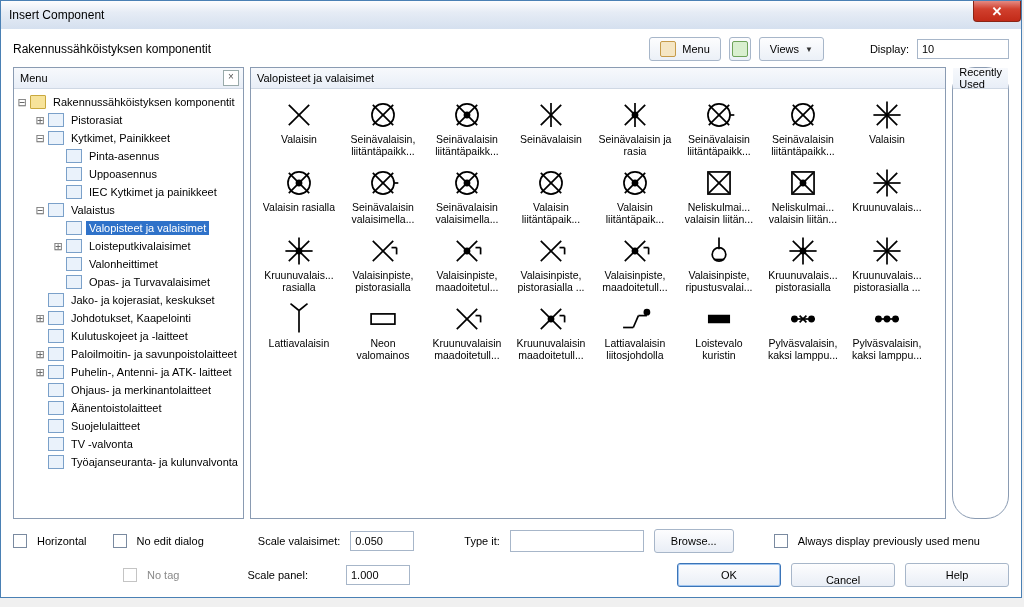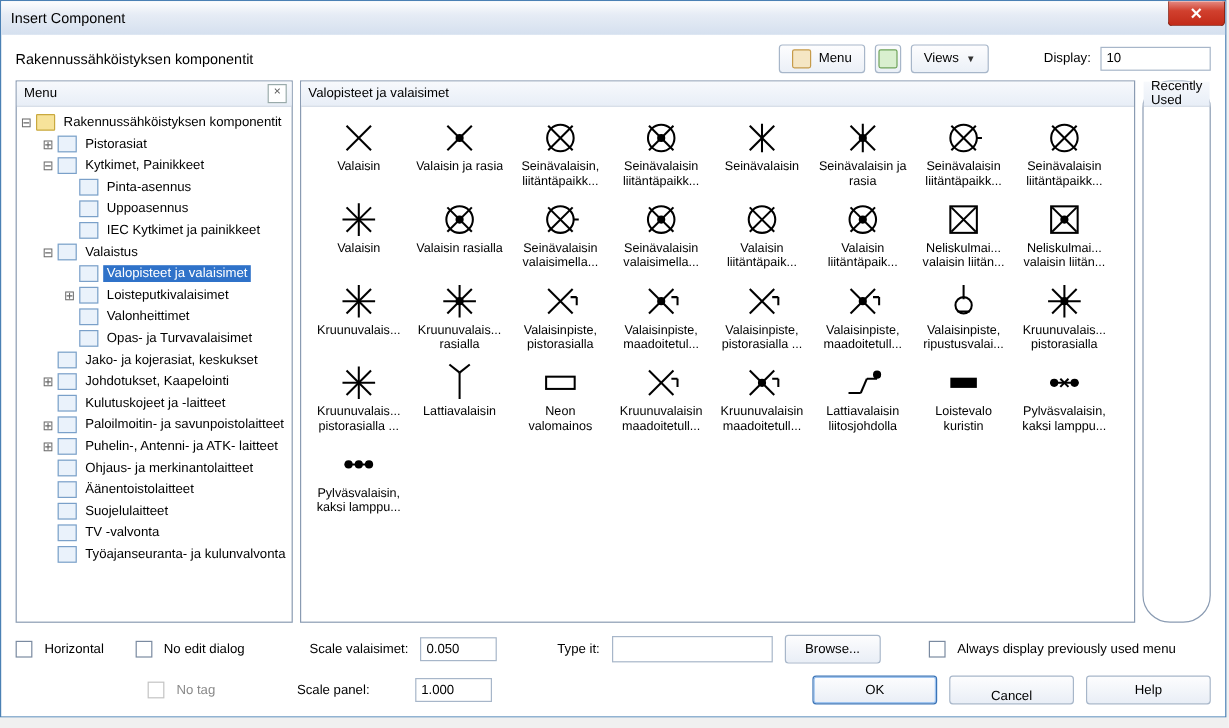--- a/index.html
+++ b/index.html
@@ -232,30 +232,20 @@
               <svg viewBox="0 0 40 40">
                 <line x1="8" y1="8" x2="32" y2="32" stroke="#000" stroke-width="2"></line>
                 <line x1="32" y1="8" x2="8" y2="32" stroke="#000" stroke-width="2"></line>
               </svg>
             </div>
             <div class="cap">Valaisin</div>
           </div>
           <div class="cell">
             <div class="sym">
               <svg viewBox="0 0 40 40">
-                <line x1="8" y1="8" x2="32" y2="32" stroke="#000" stroke-width="2"></line>
-                <line x1="32" y1="8" x2="8" y2="32" stroke="#000" stroke-width="2"></line>
-                <circle cx="20" cy="20" r="3" stroke="#000" stroke-width="2" fill="#000"></circle>
-              </svg>
-            </div>
-            <div class="cap">Valaisin ja rasia</div>
-          </div>
-          <div class="cell">
-            <div class="sym">
-              <svg viewBox="0 0 40 40">
                 <circle cx="20" cy="20" r="13" stroke="#000" stroke-width="2" fill="none"></circle>
                 <line x1="8" y1="8" x2="32" y2="32" stroke="#000" stroke-width="2"></line>
                 <line x1="32" y1="8" x2="8" y2="32" stroke="#000" stroke-width="2"></line>
               </svg>
             </div>
             <div class="cap">Seinävalaisin, liitäntäpaikk...</div>
           </div>
           <div class="cell">
             <div class="sym">
               <svg viewBox="0 0 40 40">

